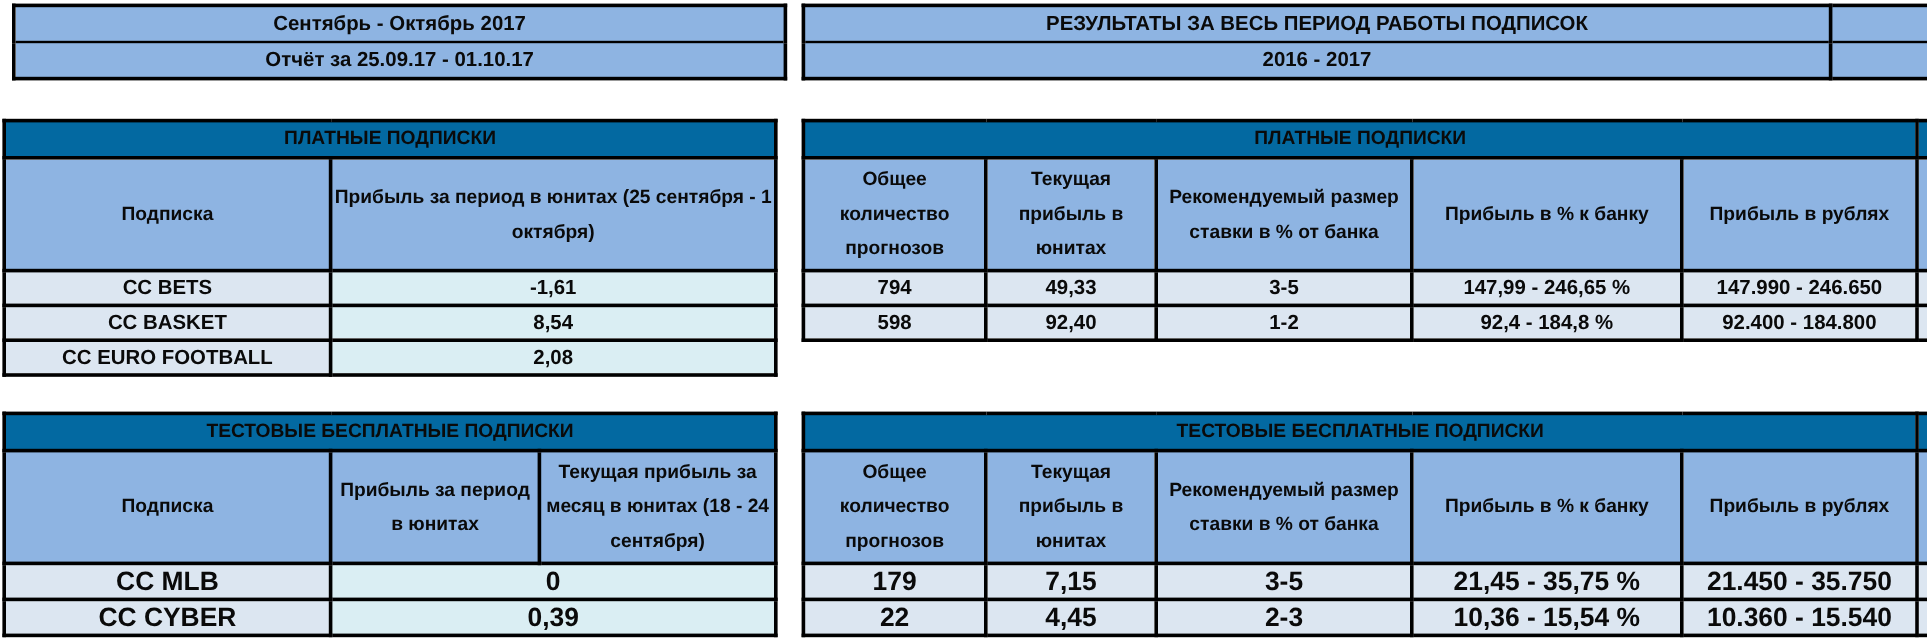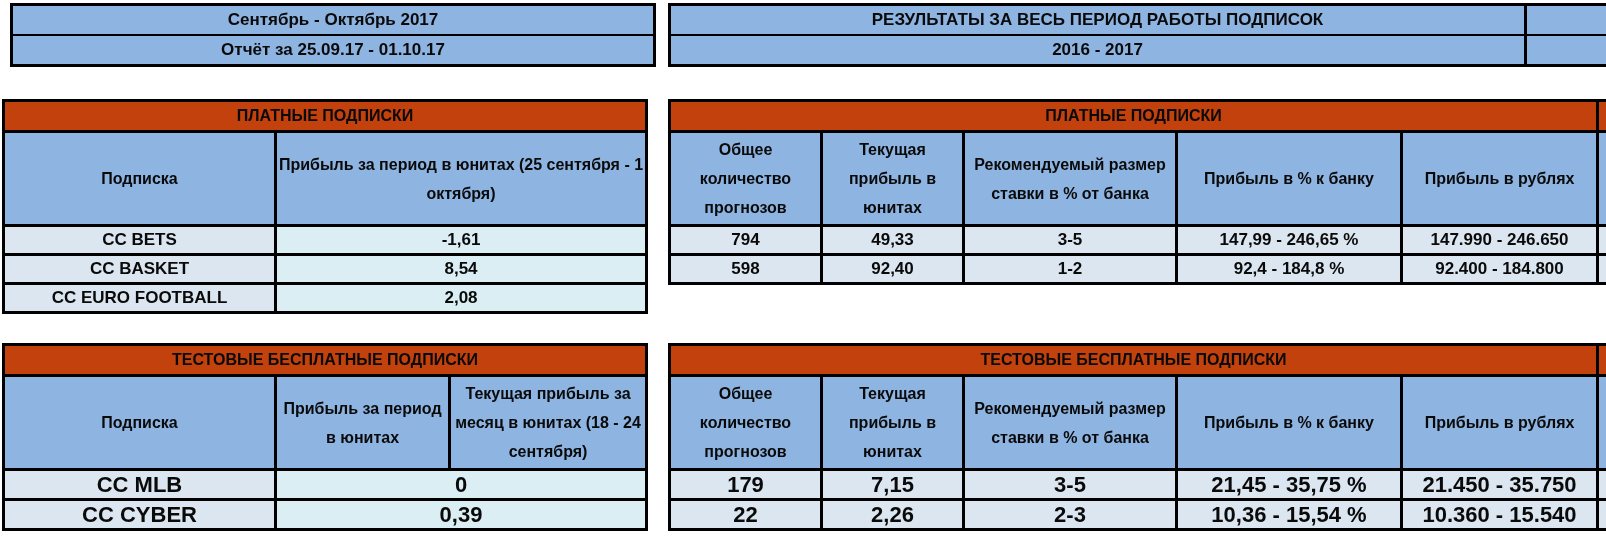--- a/index.html
+++ b/index.html
@@ -6,21 +6,21 @@
   .page{position:relative;width:1606px;height:536px;background:#ffffff;overflow:hidden;
         font-family:"Liberation Sans",sans-serif;}
   table.tbl{position:absolute;border-collapse:collapse;table-layout:fixed;}
   table.tbl td{border:3px solid #000;padding:0;margin:0;text-align:center;vertical-align:middle;
         font-weight:bold;color:#0a0a0a;overflow:hidden;}
   
   .hdr td{background:#8EB4E2;height:28px;font-size:17px;}
   .hdr tr.r1 td{border-bottom:2px solid #000;}
   .hdr tr.r2 td{border-top:2px solid #737373;}
   
-  td.title{background:#c2410c;height:28px;font-size:16px;}
+  td.title{background:#0369a1;height:28px;font-size:16px;}
   td.colhead{background:#8EB4E2;height:91px;font-size:16px;line-height:29px;}
   td.data{height:26px;font-size:17px;}
   td.data27{height:27px;font-size:22px;}
   td.rowblue{background:#DCE6F1;}
   td.rowcyan{background:#DAEEF3;}
   td.leftal{text-align:left;padding-left:4px;}
   td.sliver{border-right:none;}
   td.pad{padding-left:6px;padding-right:6px;}
 </style>
 </head>
@@ -179,21 +179,21 @@
     <tr>
       <td class="data27 rowblue">179</td>
       <td class="data27 rowblue">7,15</td>
       <td class="data27 rowblue">3-5</td>
       <td class="data27 rowblue">21,45 - 35,75 %</td>
       <td class="data27 rowblue">21.450 - 35.750</td>
       <td class="data27 rowblue sliver"></td>
     </tr>
     <tr>
       <td class="data27 rowblue">22</td>
-      <td class="data27 rowblue">2,26</td>
+      <td class="data27 rowblue">4,45</td>
       <td class="data27 rowblue">2-3</td>
       <td class="data27 rowblue">10,36 - 15,54 %</td>
       <td class="data27 rowblue">10.360 - 15.540</td>
       <td class="data27 rowblue sliver"></td>
     </tr>
   </tbody>
     </table>
 
 </div>
 

